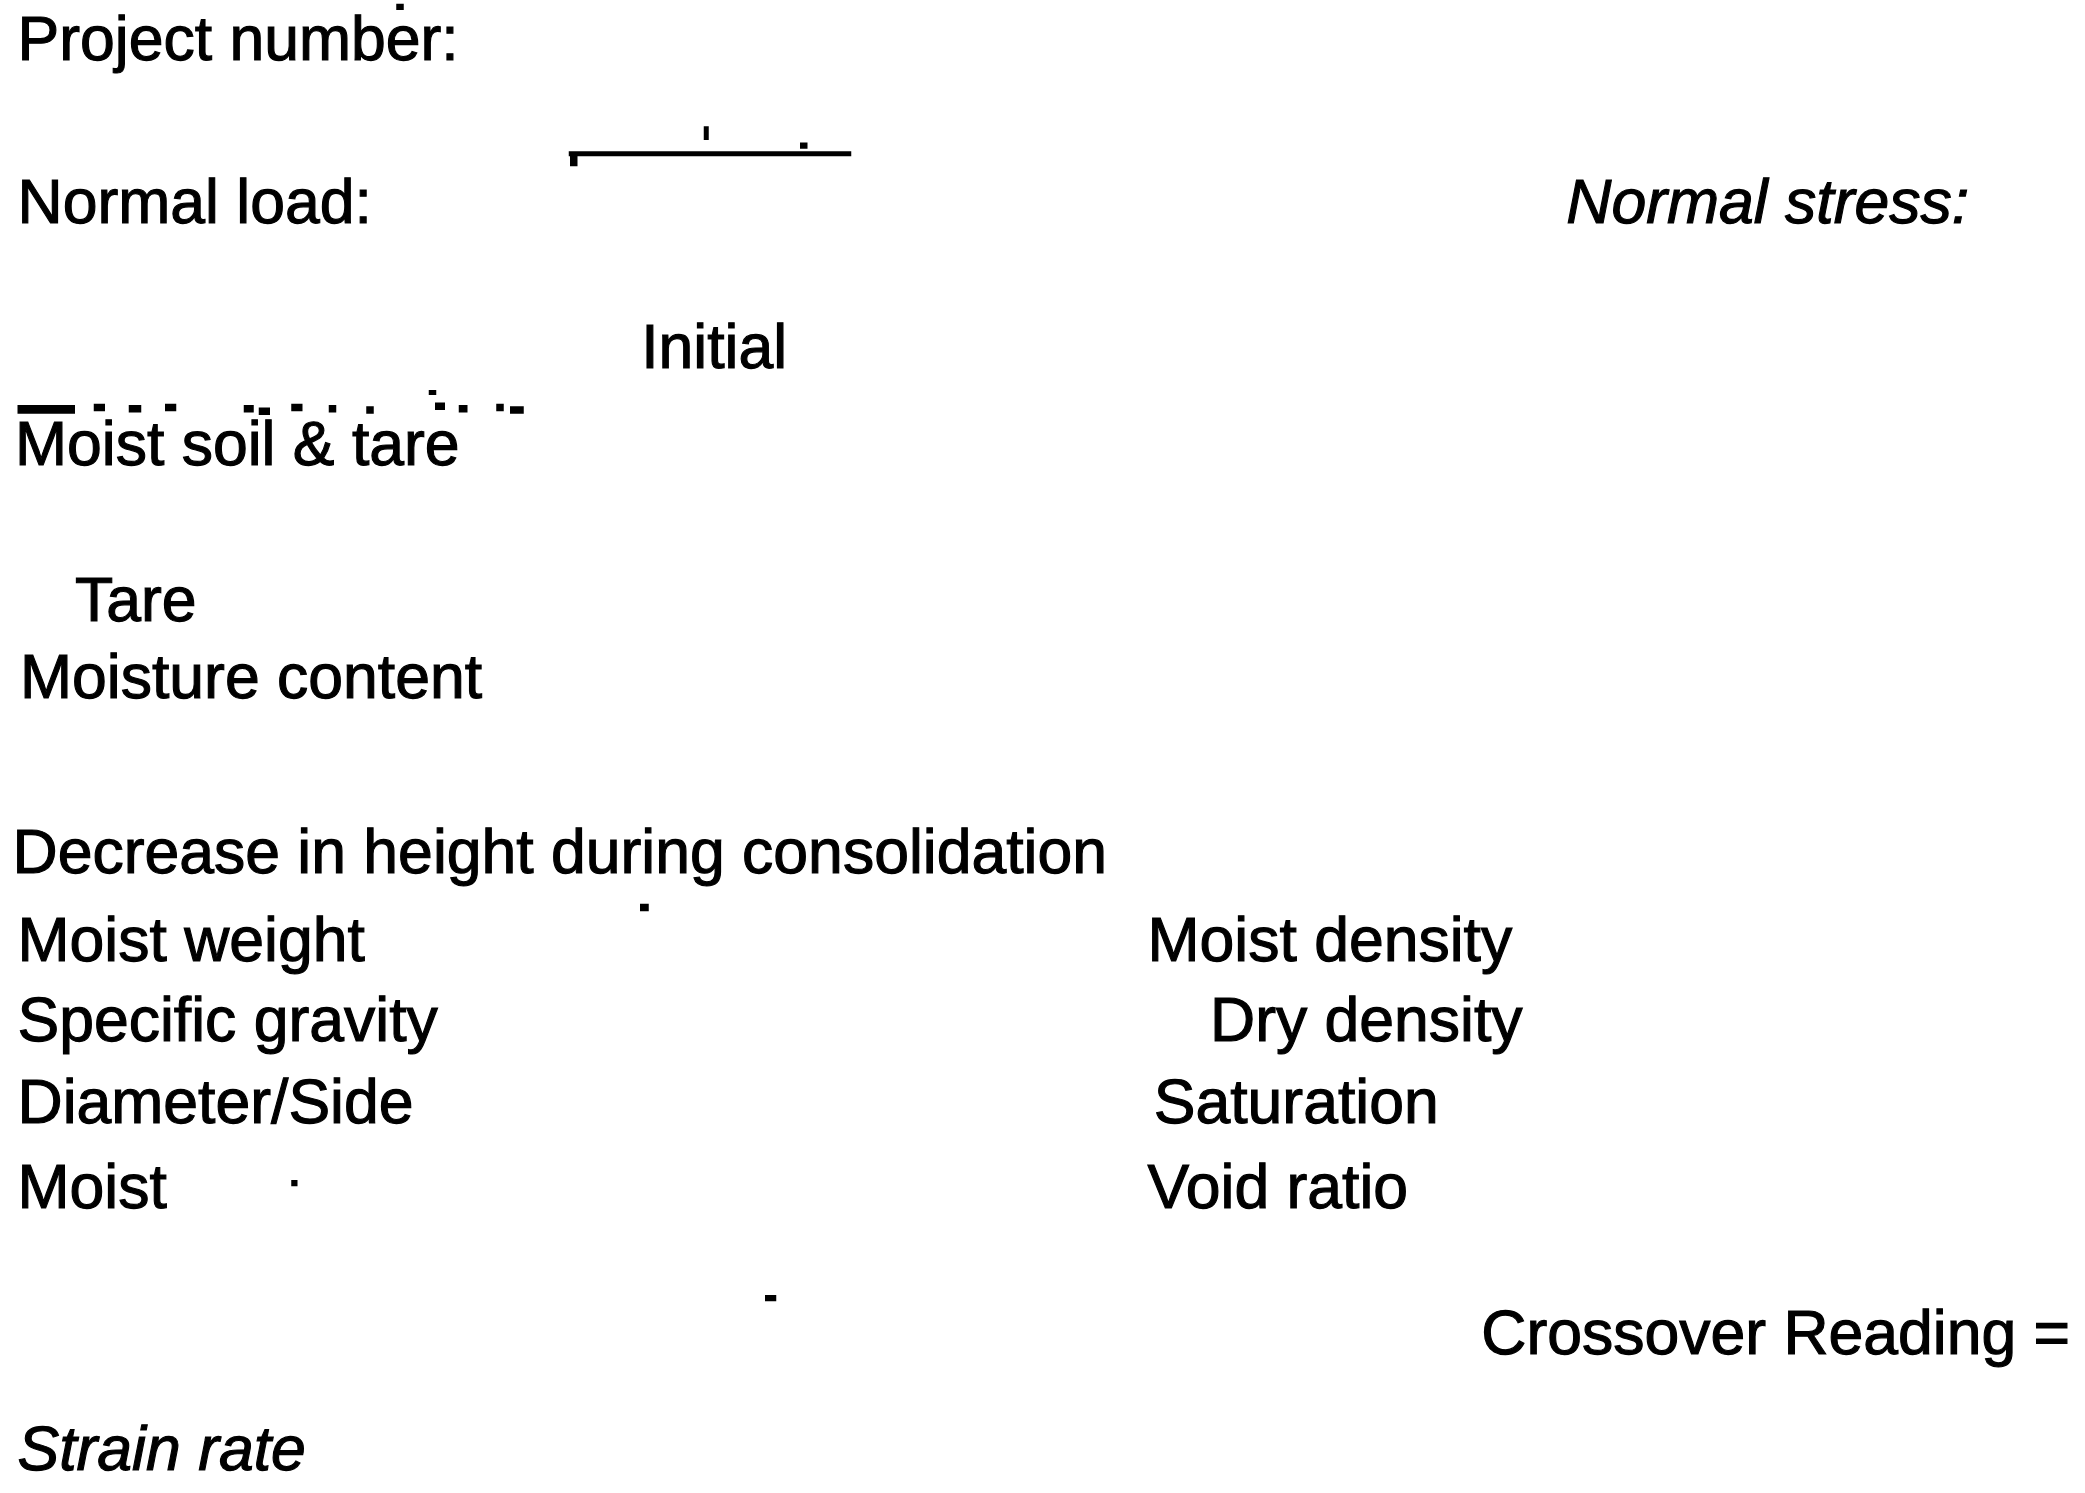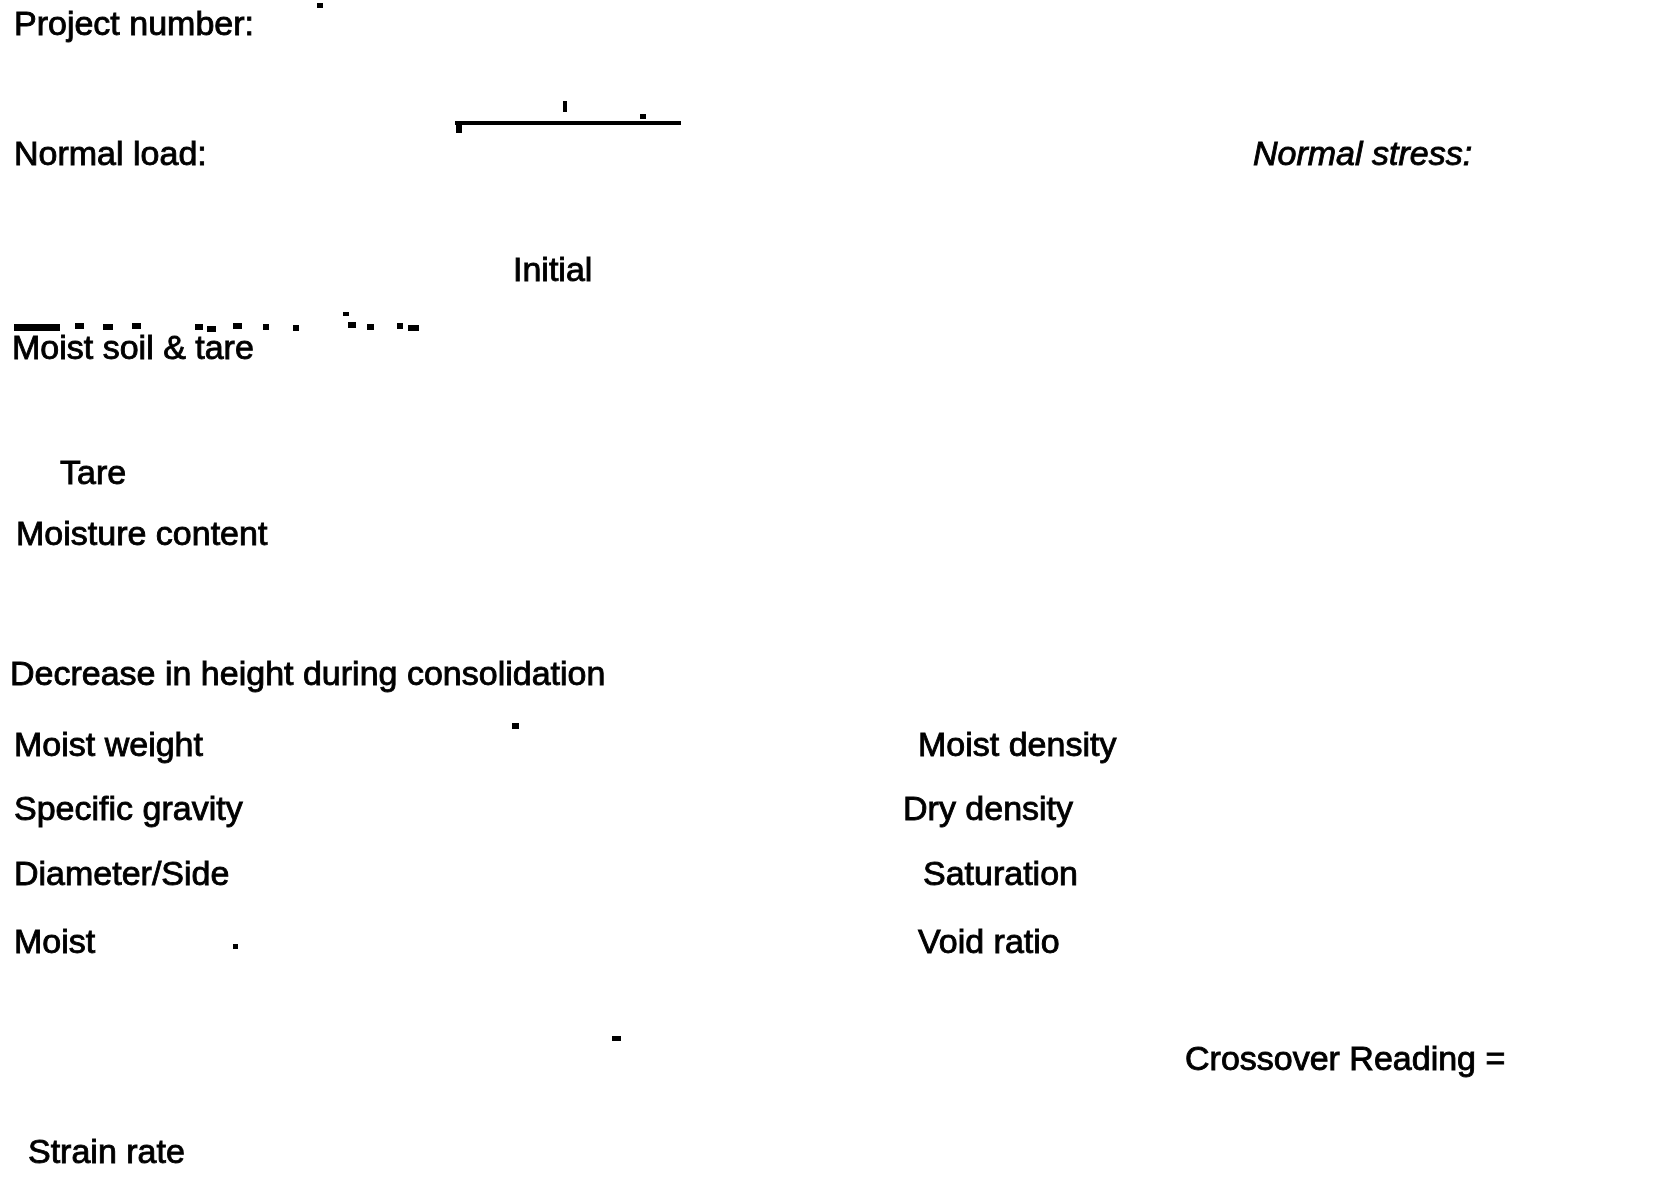--- a/index.html
+++ b/index.html
@@ -7,21 +7,21 @@
     position:relative;
     width:1668px; height:1194px;
     background:#ffffff;
     overflow:hidden;
     font-family:"Liberation Sans", sans-serif;
     color:#000;
   }
   .t {
     position:absolute;
     white-space:nowrap;
-    font-size:34px;
+    font-size:50px;
     line-height:1;
     color:#000;
     -webkit-text-stroke:0.9px #000; 
     letter-spacing:0;
   }
   .fill-line { position:absolute; background:#000; }
   .speck { position:absolute; background:#000; }
   .dash  { position:absolute; background:#000; height:6px; top:324px; }
 </style>
 </head>
@@ -60,31 +60,31 @@
   <span class="t" style="left:12px; top:330px;">Moist soil &amp; tare</span>
   <span class="t" style="left:12px; top:455px;margin-left:48px;">Tare</span>
   <span class="t" style="left:16px; top:516px;">Moisture content</span>
 
   <span class="t" style="left:10px; top:656px;">Decrease in height during consolidation</span>
 
   <span class="t" style="left:14px; top:727px;">Moist weight</span>
   <span class="t" style="left:918px; top:727px;">Moist density</span>
 
   <span class="t" style="left:14px; top:791px;">Specific gravity</span>
-  <span class="t" style="left:903px; top:791px;">Dry density</span>
+  <span class="t" style="left:968px; top:791px;">Dry density</span>
 
   <span class="t" style="left:14px; top:856px;">Diameter/Side</span>
   <span class="t" style="left:923px; top:856px;">Saturation</span>
 
   <span class="t" style="left:14px; top:924px;">Moist</span>
   <span class="t" style="left:918px; top:924px;">Void ratio</span>
 
   <span class="t" style="left:1185px; top:1041px;">Crossover Reading =</span>
 
-  <span class="t" style="left:28px; top:1134px;">Strain rate</span>
+  <span class="t" style="left:14px; top:1134px;font-style:italic;">Strain rate</span>
 
   <div class="speck" style="left:317px; top:3px;   width:6px; height:5px;"></div>
   <div class="speck" style="left:563px; top:101px; width:4px; height:11px;"></div>
   <div class="speck" style="left:640px; top:114px; width:6px; height:5px;"></div>
   <div class="speck" style="left:343px; top:312px; width:6px; height:4px;"></div>
   <div class="speck" style="left:512px; top:723px; width:7px; height:6px;"></div>
   <div class="speck" style="left:233px; top:944px; width:5px; height:5px;"></div>
   <div class="speck" style="left:612px; top:1036px; width:9px; height:5px;"></div>
 
 </div>

